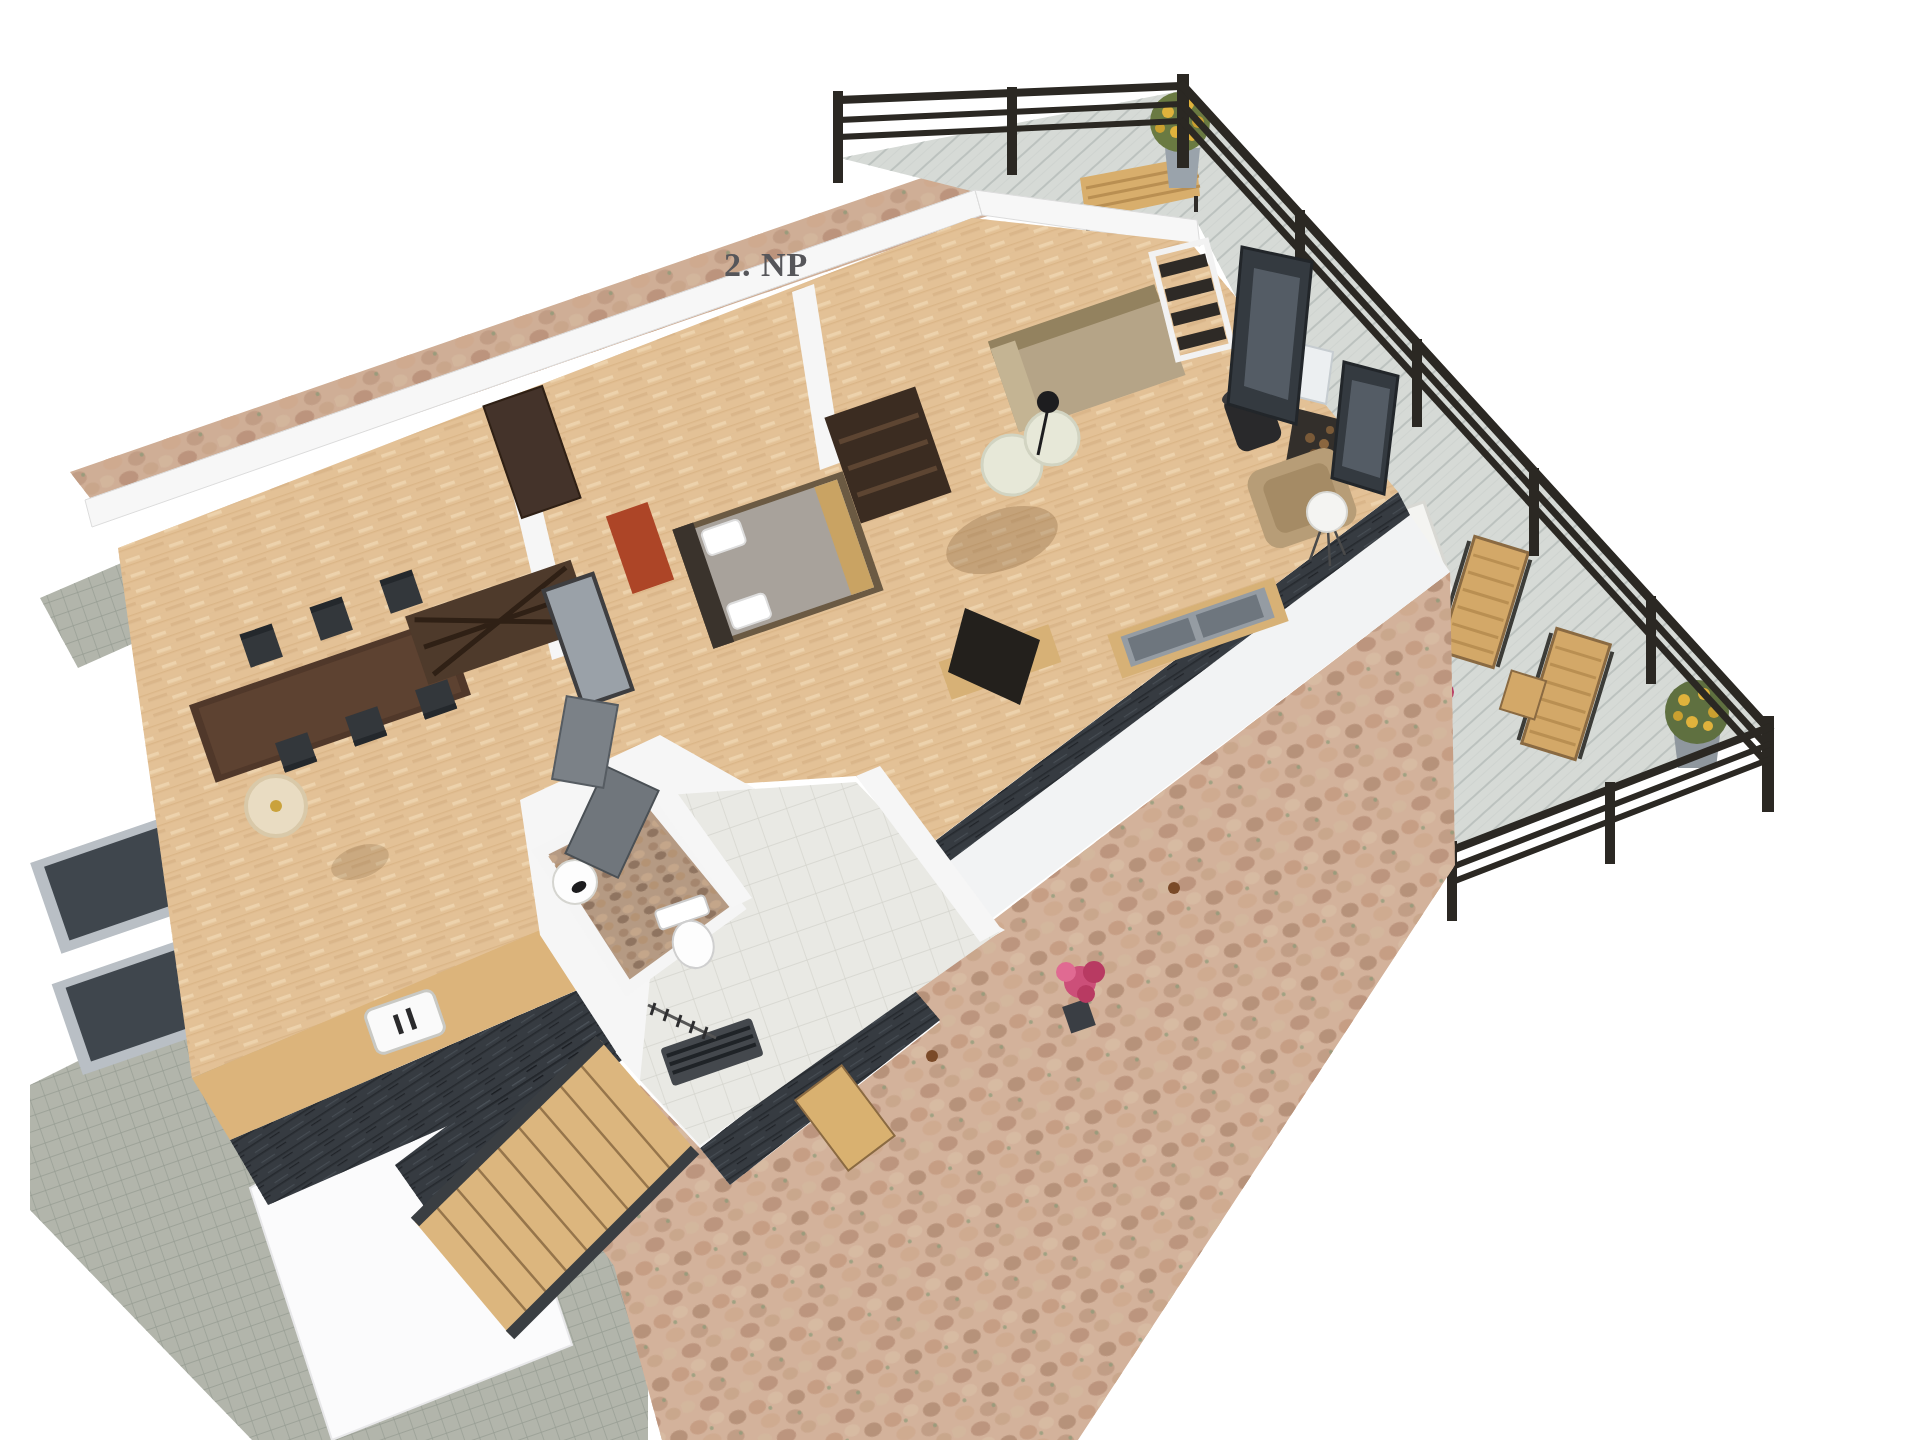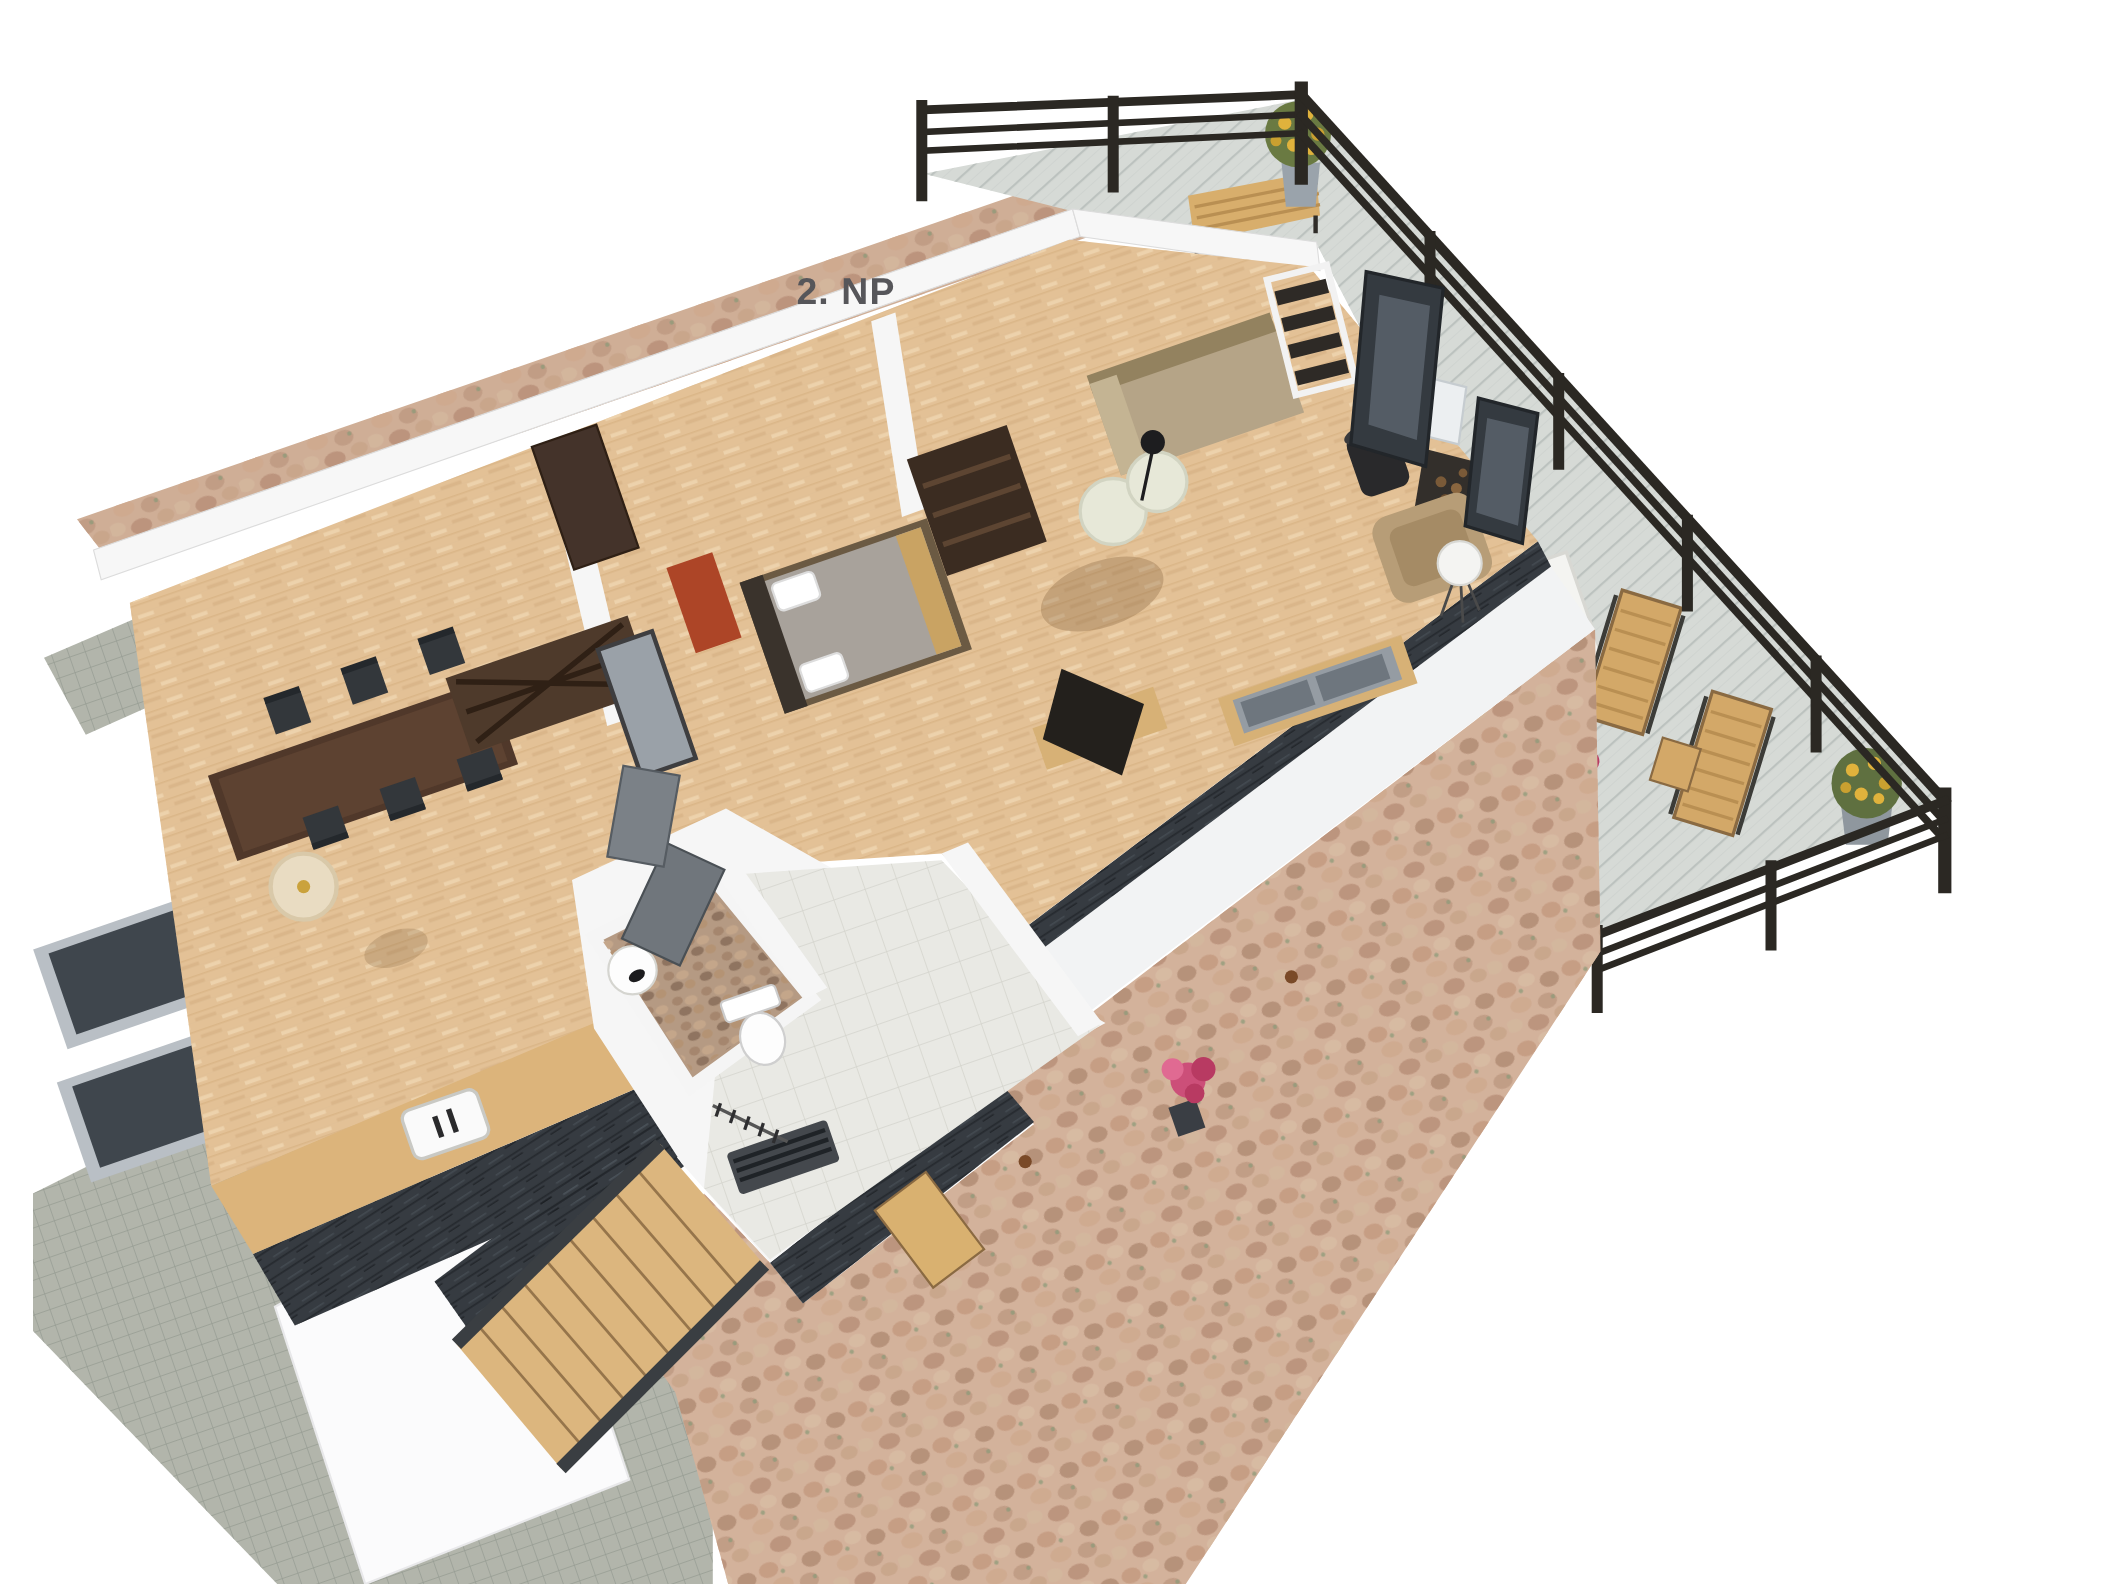--- a/index.html
+++ b/index.html
@@ -1,18 +1,18 @@
 <!DOCTYPE html>
 <html><head>
 <meta charset="utf-8">
 <style>
   html,body{margin:0;padding:0;background:#fff;}
   body{width:1920px;height:1440px;position:relative;overflow:hidden;
        font-family:"Liberation Sans", sans-serif;}
-  #stage{position:absolute;inset:0;}
+  #stage{position:absolute;inset:0;font-family:Liberation Serif, serif;}
   #floor-label{position:absolute;left:724px;top:246px;font-size:34px;font-weight:700;
        color:#56565a;letter-spacing:1px;user-select:none;}
   svg{display:block;}
 </style>
 </head>
 <body>
 
 <div id="stage">
 <svg width="1920" height="1440" viewBox="0 0 1920 1440">
   <defs>

